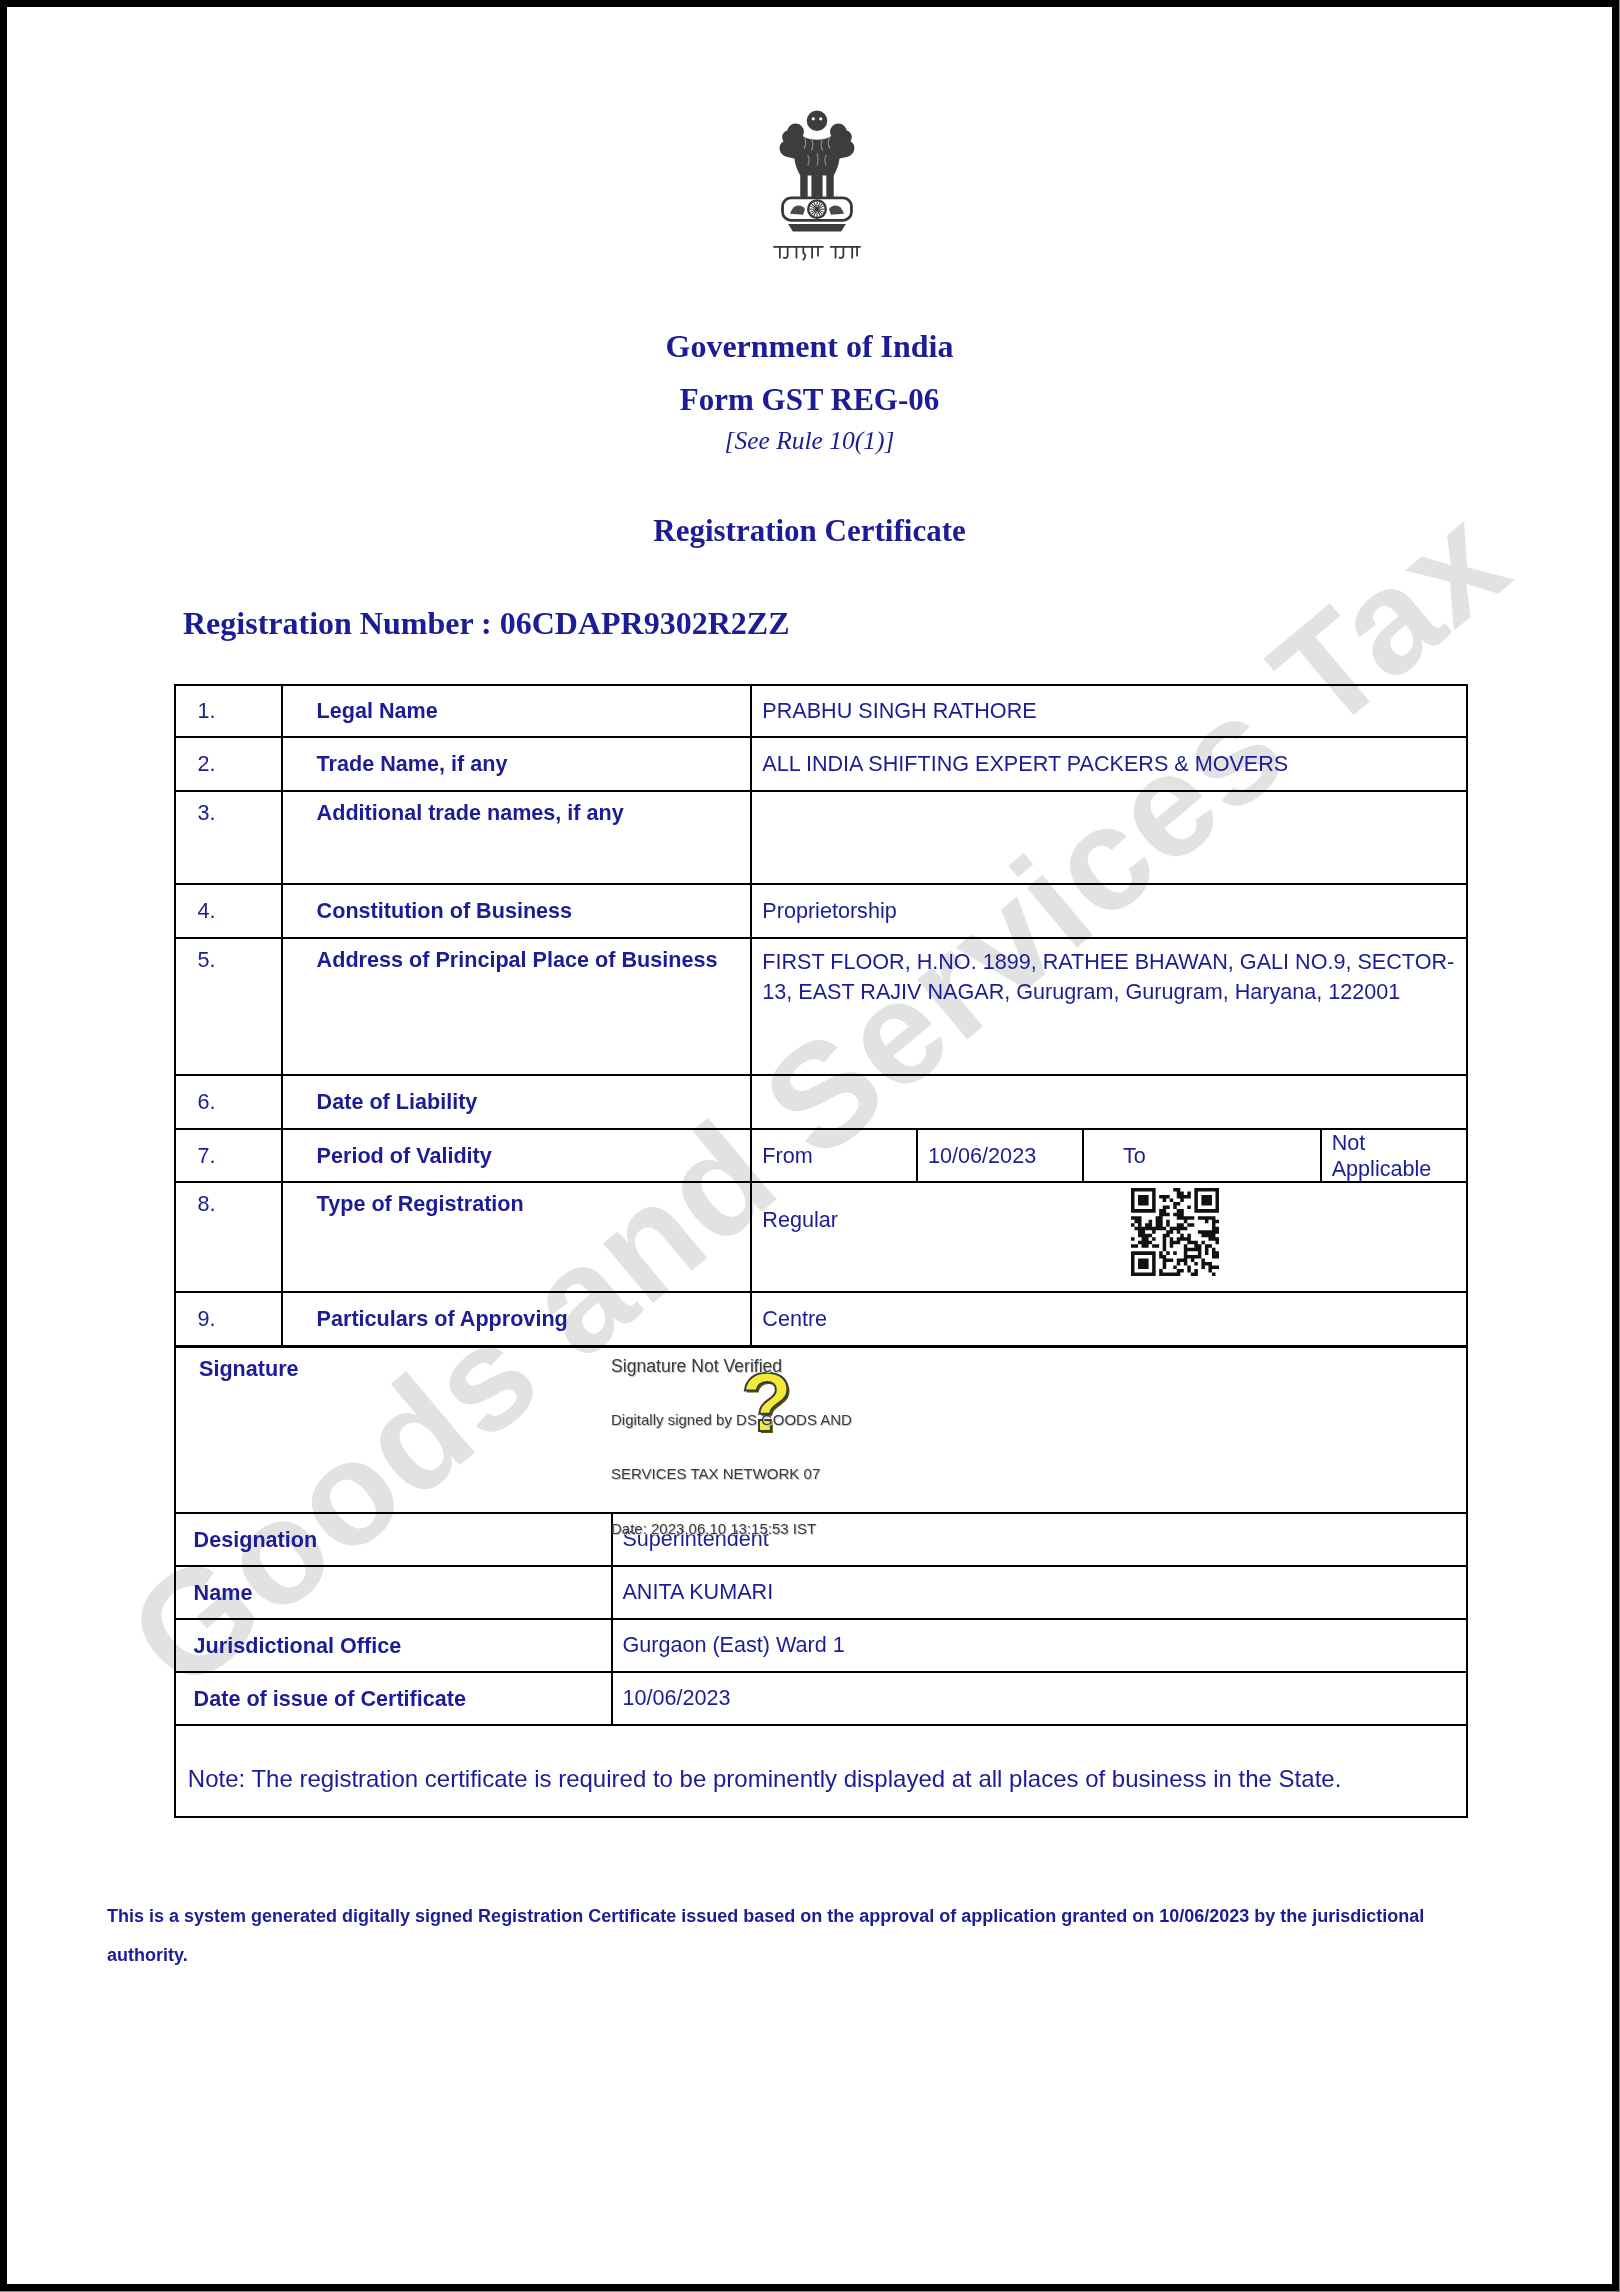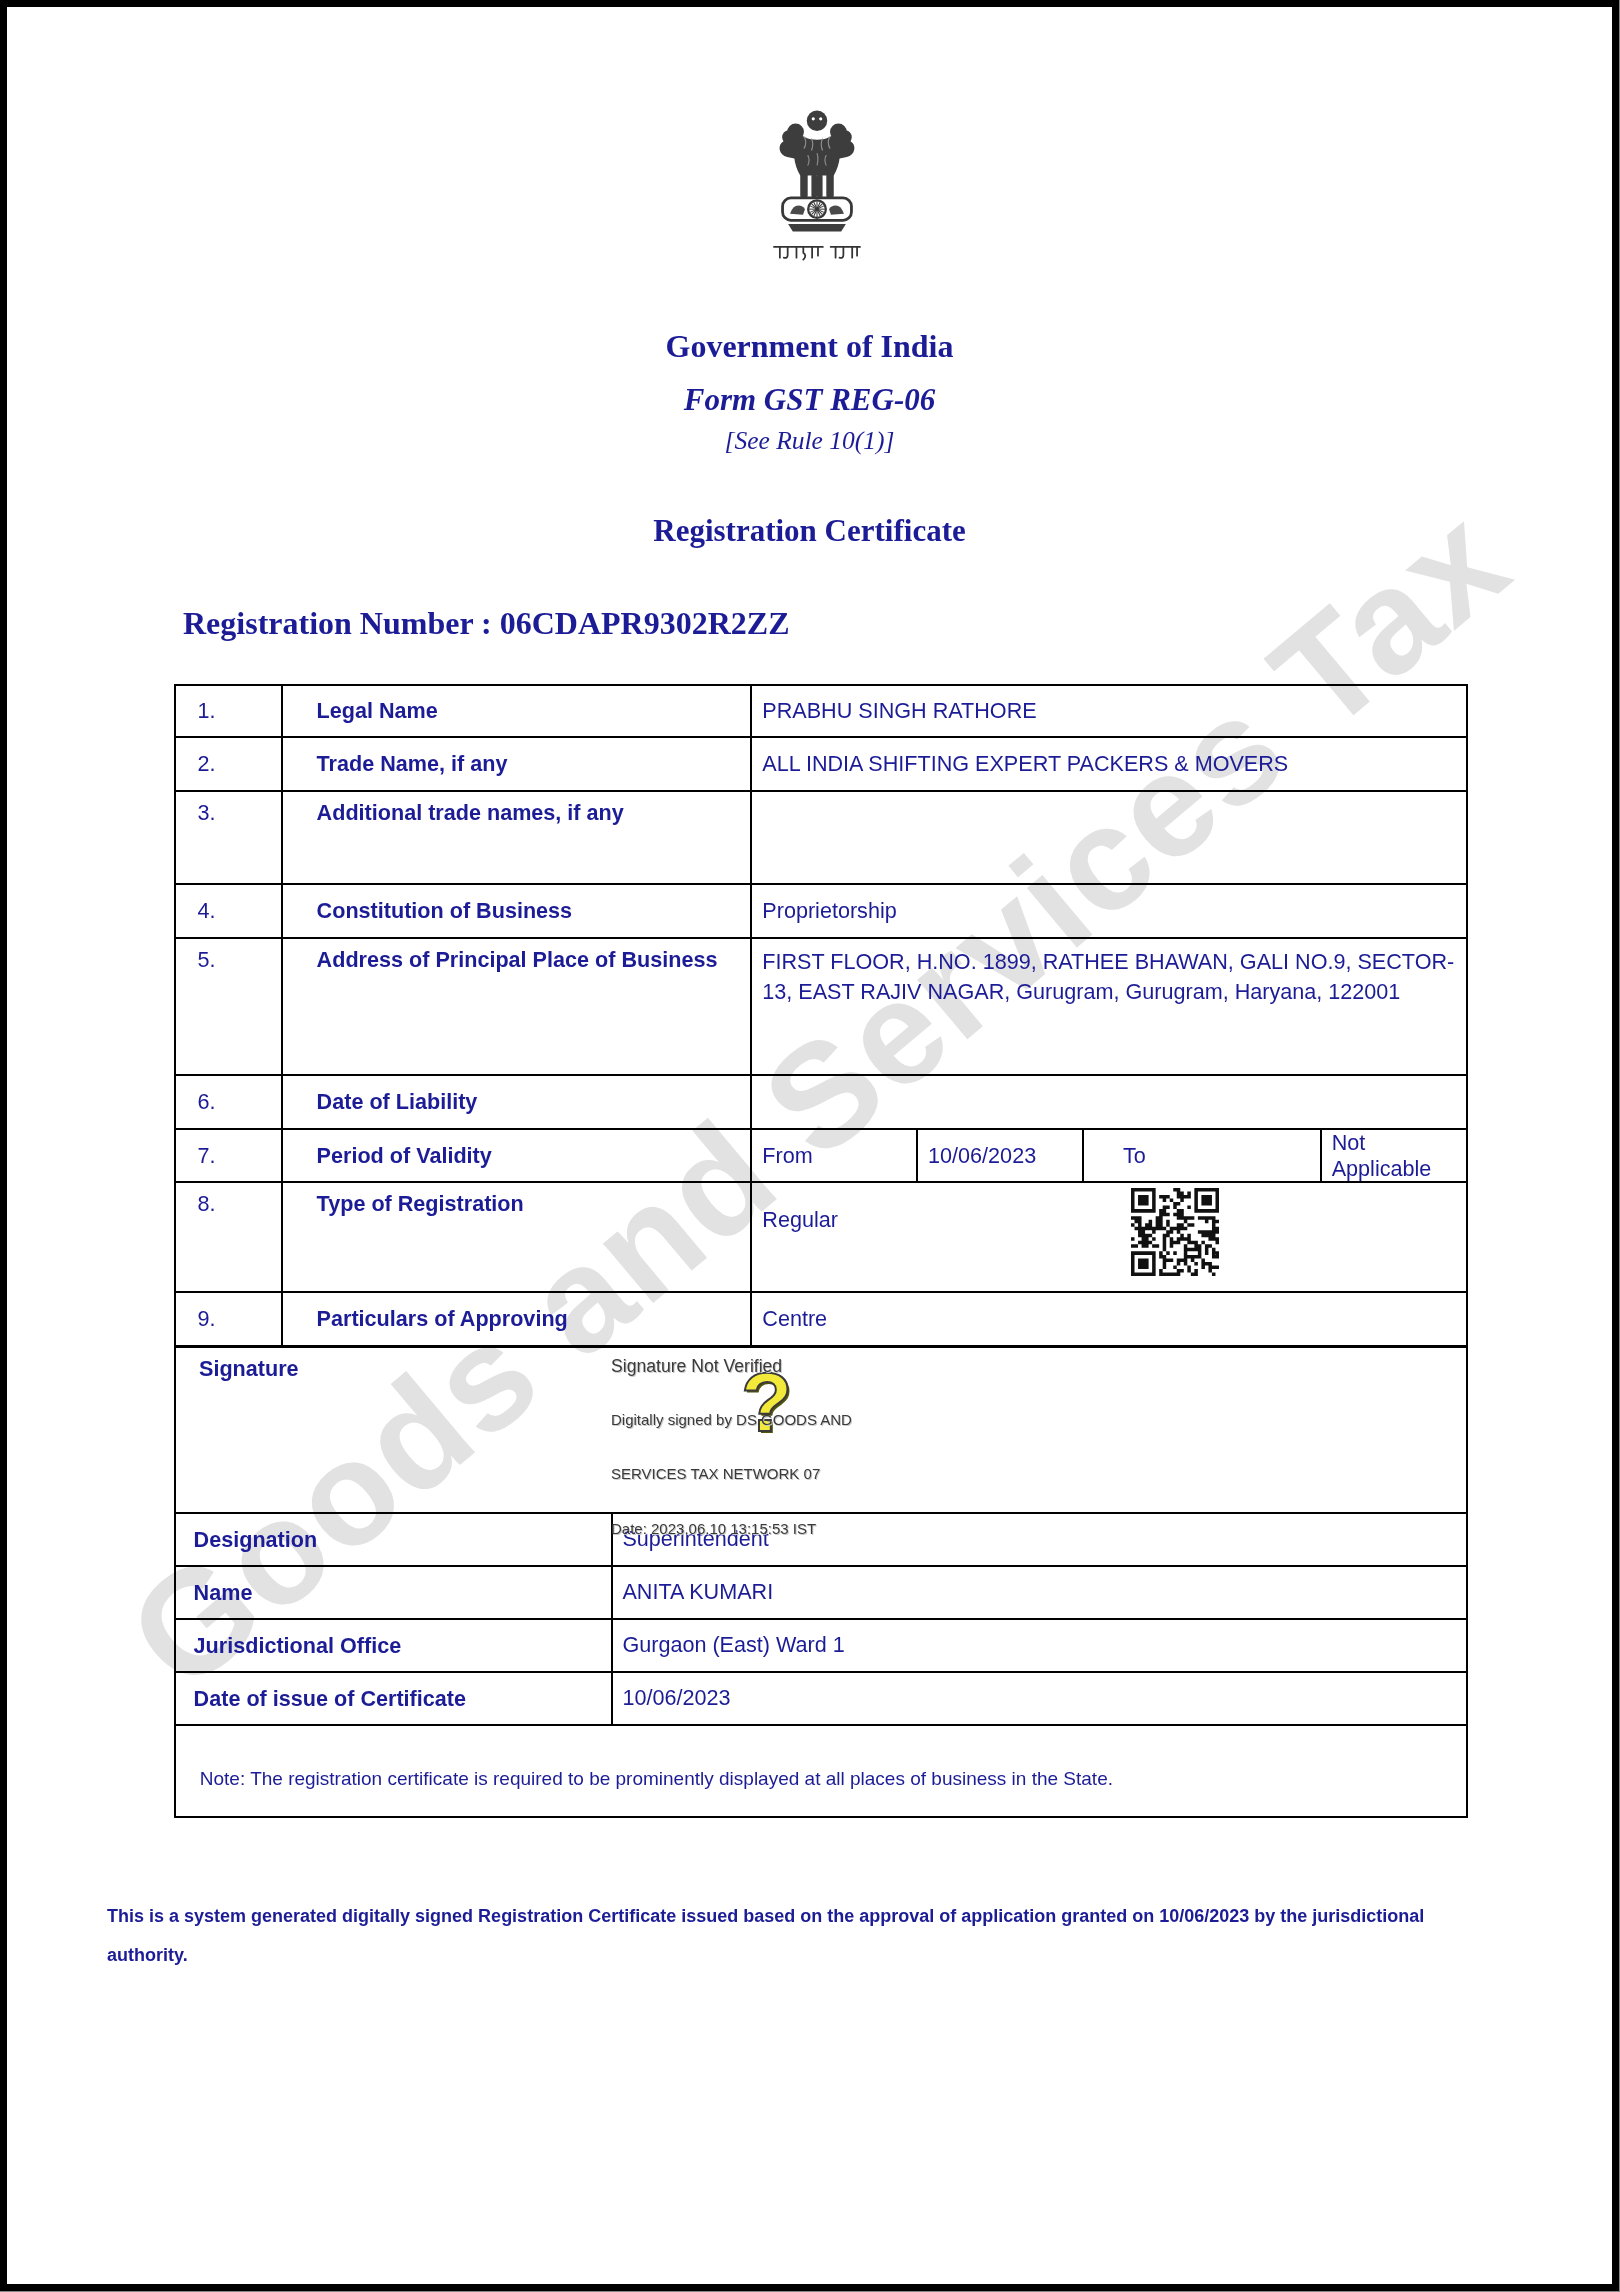--- a/index.html
+++ b/index.html
@@ -20,21 +20,21 @@
     font-size:147px; line-height:176px; letter-spacing:2px;
     color:var(--wm); text-align:center; white-space:nowrap; z-index:1;
     user-select:none;
   }
   
   .emblem-wrap{ position:absolute; left:756px; top:96px; width:108px; text-align:center; z-index:2; }
   .headings{ position:absolute; left:0; top:0; width:100%; z-index:2; }
   .h-country{ position:absolute; top:321px; width:100%; text-align:center;
     font-family:"Liberation Serif", serif; font-weight:bold; font-size:32px; color:var(--ink); }
   .h-form{ position:absolute; top:375px; width:100%; text-align:center;
-    font-family:"Liberation Serif", serif; font-weight:bold; font-size:31px; color:var(--ink);font-style:italic; }
+    font-family:"Liberation Serif", serif; font-weight:bold; font-size:31px; color:var(--ink); }
   .h-rule{ position:absolute; top:419px; width:100%; text-align:center;
     font-family:"Liberation Serif", serif; font-style:italic; font-size:25.5px; color:var(--ink); }
   .h-cert{ position:absolute; top:506px; width:100%; text-align:center;
     font-family:"Liberation Serif", serif; font-weight:bold; font-size:31px; color:var(--ink); }
   .regline{ position:absolute; left:176px; top:598px; z-index:2;
     font-family:"Liberation Serif", serif; font-weight:bold; font-size:32px; color:var(--ink); }
   
   .grid{ position:absolute; left:167px; top:677px; width:1290px;
     border:2.9px solid var(--border); z-index:2; color:var(--ink); font-size:21.6px; }
   .row{ display:flex; align-items:center; border-top:2.9px solid var(--border); background:transparent; }
@@ -68,21 +68,21 @@
     font-family:"Liberation Sans", sans-serif; color:var(--sig); }
   .sig-status{ font-size:17.6px; text-shadow:1px 1px 0 #c9c9c9; margin-bottom:10.8px; }
   .sig-line{ font-size:15px; line-height:22.5px; text-shadow:1px 1px 0 #c9c9c9;margin-top:32px; }
   .qmark{ position:absolute; left:565px; top:11.8px; z-index:2;
     font-size:84px; font-weight:bold; line-height:84px; color:var(--qmark);
     -webkit-text-stroke:2px #3a3a3a; text-shadow:2px 2px 0 #55550a; }
   
   .c-lbl2{ width:417px; border-right:2px solid var(--border); padding-left:17.6px;
            font-weight:bold; align-self:stretch; }
   
-  .c-note{ flex:1; padding:7.8px 45px 7.8px 11.8px; line-height:1.35; align-self:stretch; font-size:19px;margin-left:12px; }
+  .c-note{ flex:1; padding:7.8px 45px 7.8px 11.8px; line-height:1.35; align-self:stretch; font-size:24px; }
   
   .footer{ position:absolute; left:100px; top:1890px; width:1372px; z-index:2;
     color:var(--ink); font-weight:bold; font-size:18px; line-height:39px; }
 </style>
 </head>
 <body>
 
 <div class="page">
 
   <div class="watermark">Goods and Services Tax</div>

